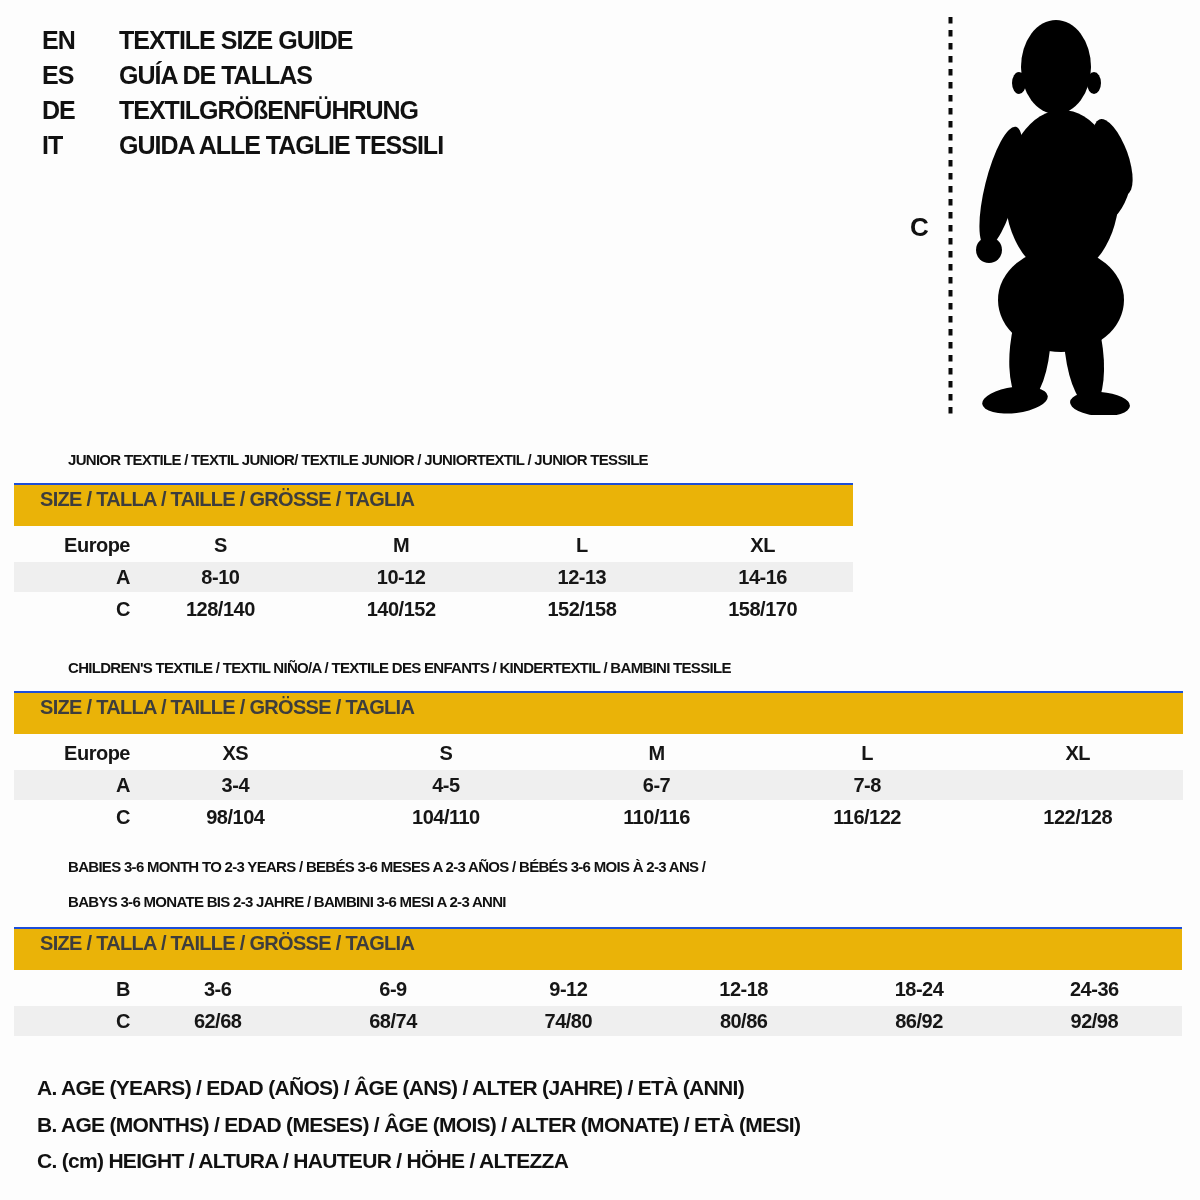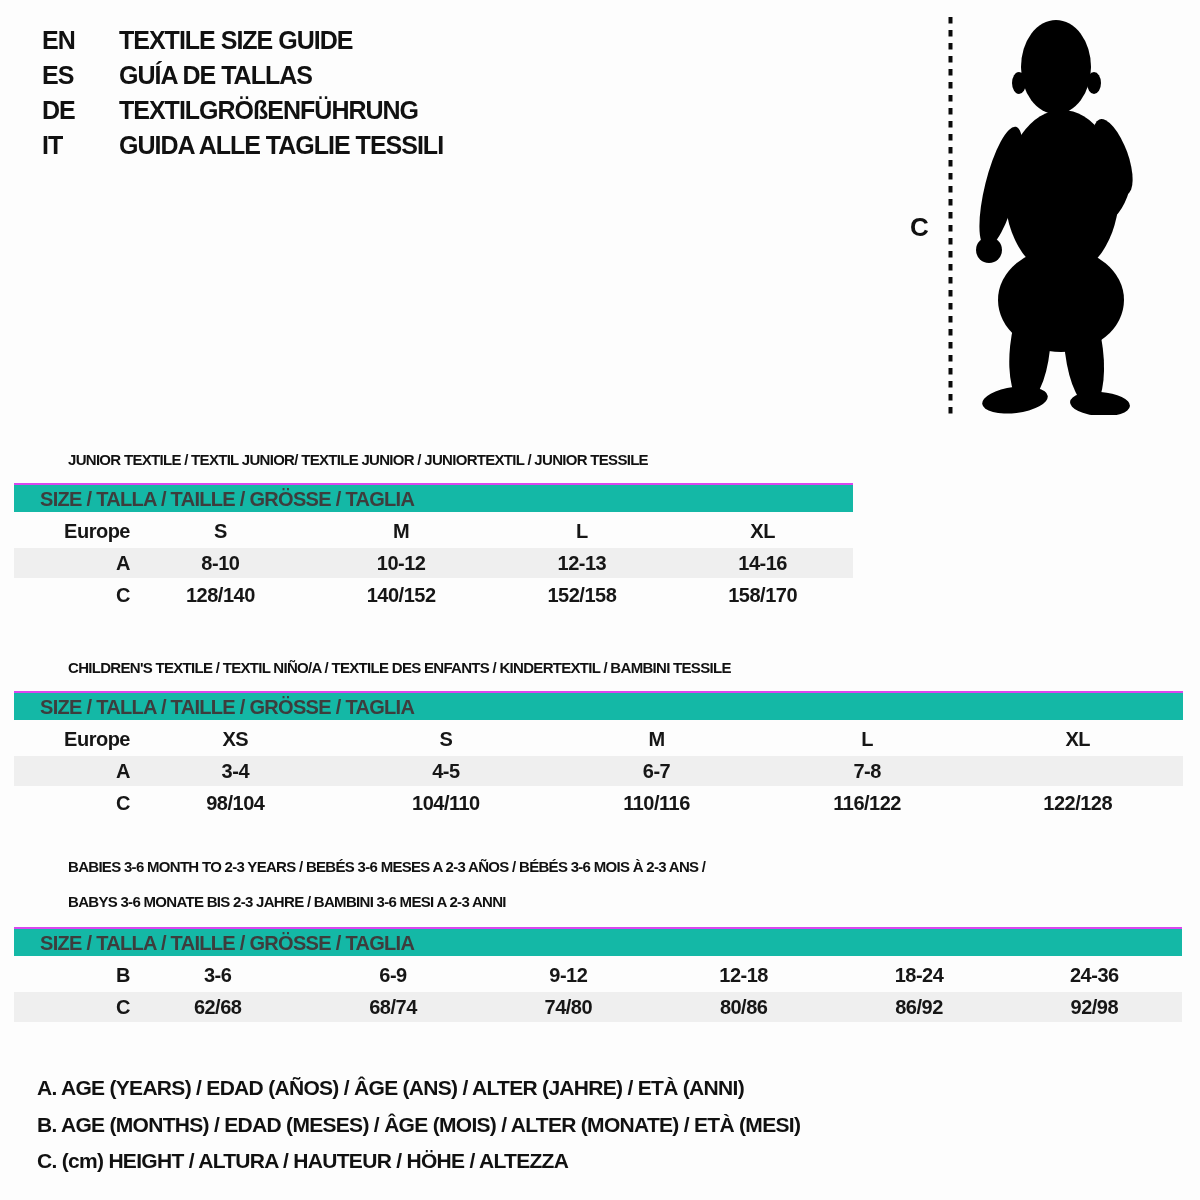--- a/index.html
+++ b/index.html
@@ -42,23 +42,23 @@
   .sec0-title { top: 442px; }
   .sec1-title { top: 650px; }
   .sec2-title { top: 849px; }
 
   .size-table { position: absolute; left: 14px; }
   .table-0 { top: 483px; width: 839px; }
   .table-1 { top: 691px; width: 1169px; }
   .table-2 { top: 927px; width: 1168px; }
 
   .size-bar {
-    height: 29px; line-height: 29px;
-    background: #14b8a6;
-    border-top: 2px solid #d946ef;
+    height: 43px; line-height: 29px;
+    background: #eab308;
+    border-top: 2px solid #1d4ed8;
     box-sizing: border-box;
     color: #3d3d3d;
     font-weight: bold; font-size: 20px; letter-spacing: -0.7px;
     padding-left: 26px;
     white-space: nowrap;
   }
   .rows { margin-top: 4px; }
   .trow {
     display: grid;
     height: 30px; line-height: 30px;

